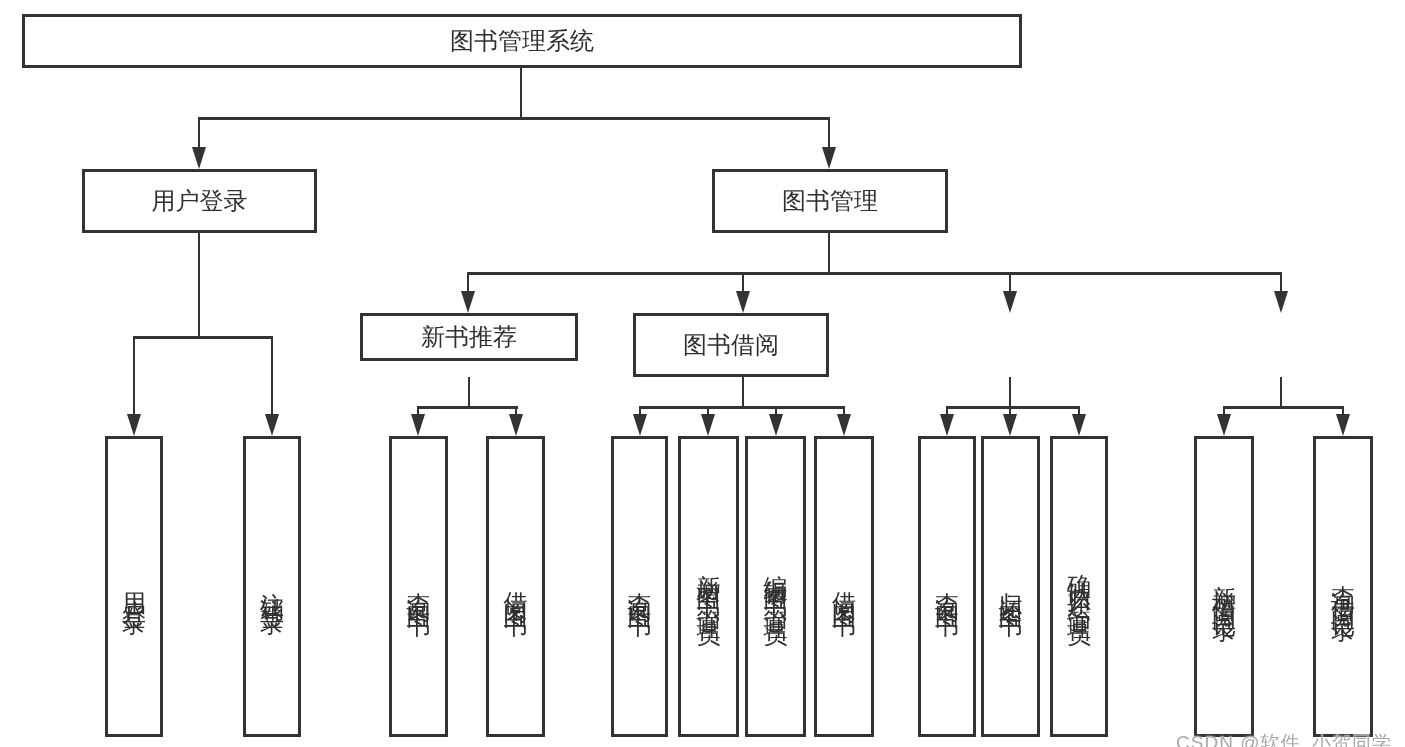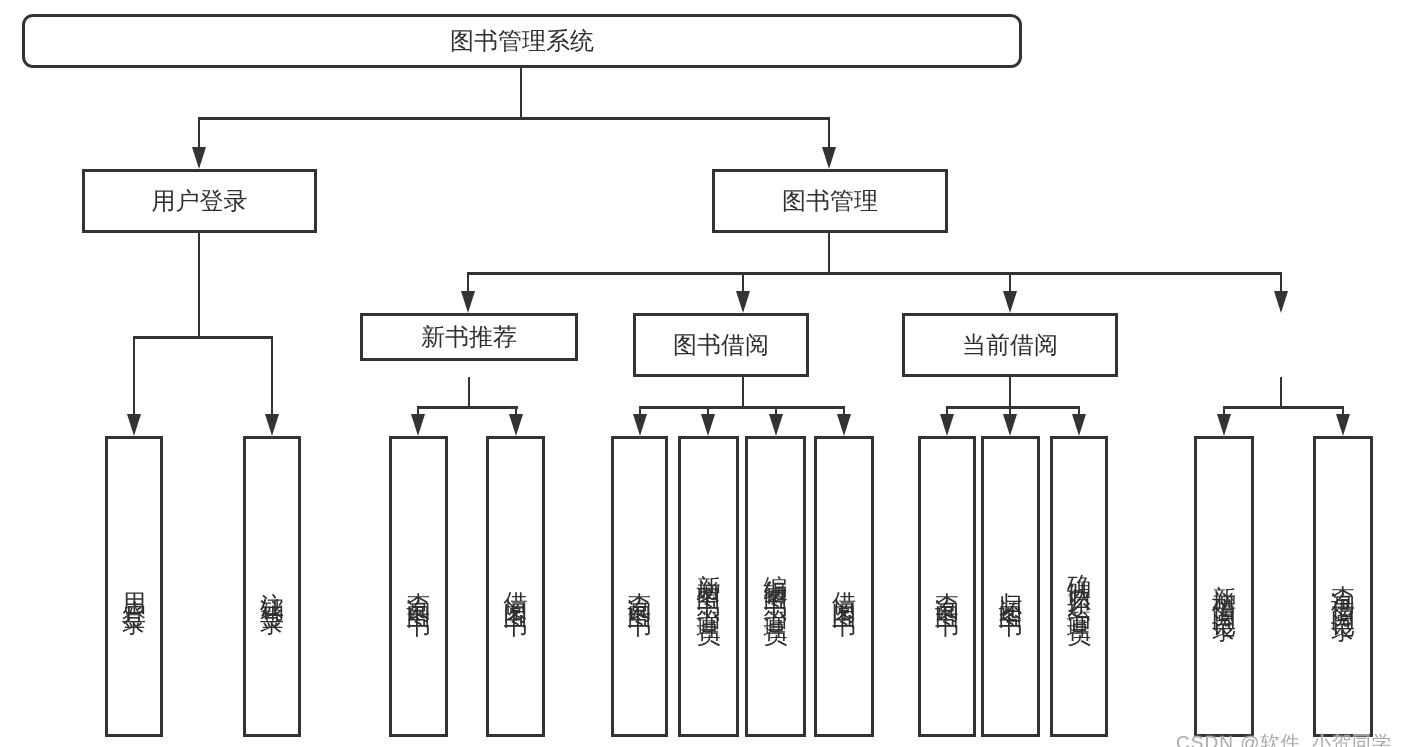--- a/index.html
+++ b/index.html
@@ -62,21 +62,21 @@
     letter-spacing: 1px;
     z-index: 5;
     margin-top: 16px;
   }
 </style>
 </head>
 <body>
 
 <div class="canvas">
 
-  <div class="box" style="left:22px; top:14px; width:1000px; height:54px;border-radius:11px;">图书管理系统</div>
+  <div class="box" style="left:22px; top:14px; width:1000px; height:54px;">图书管理系统</div>
 
   <div class="vline" style="left:519.75px; top:68px;  height:51.5px;"></div>
   <div class="hline" style="left:197.75px; top:117px; width:632.5px;"></div>
   <div class="vline" style="left:197.75px; top:117px; height:33px;"></div>
   <div class="vline" style="left:827.75px; top:117px; height:33px;"></div>
   <div class="arr" style="left:192px; top:147px;"></div>
   <div class="arr" style="left:822px; top:147px;"></div>
 
   <div class="box" style="left:82px; top:169px; width:235px; height:64px;">用户登录</div>
   <div class="box" style="left:712px; top:169px; width:236px; height:64px;">图书管理</div>
@@ -93,22 +93,21 @@
   <div class="vline" style="left:466.75px;  top:272px; height:22px;"></div>
   <div class="vline" style="left:741.75px;  top:272px; height:22px;"></div>
   <div class="vline" style="left:1008.75px; top:272px; height:22px;"></div>
   <div class="vline" style="left:1279.75px; top:272px; height:22px;"></div>
   <div class="arr" style="left:461px;  top:291px;"></div>
   <div class="arr" style="left:736px;  top:291px;"></div>
   <div class="arr" style="left:1003px; top:291px;"></div>
   <div class="arr" style="left:1274px; top:291px;"></div>
 
   <div class="box" style="left:360px; top:313px; width:218px; height:48px;">新书推荐</div>
-  <div class="box" style="left:633px; top:313px; width:176px; height:64px;">图书借阅</div>
-  <div class="box" style="left:902px; top:313px; width:216px; height:64px;">当前借阅</div>
+  <div class="box" style="left:633px; top:313px; width:196px; height:64px;">图书借阅</div>
 
   <div class="vline" style="left:467.75px;  top:377px; height:31px;"></div>
   <div class="vline" style="left:741.75px;  top:377px; height:31px;"></div>
   <div class="vline" style="left:1008.75px; top:377px; height:31px;"></div>
   <div class="vline" style="left:1279.75px; top:377px; height:31px;"></div>
 
   <div class="hline" style="left:416.75px;  top:406px; width:101.5px;"></div>
   <div class="hline" style="left:638.75px;  top:406px; width:206.5px;"></div>
   <div class="hline" style="left:945.75px;  top:406px; width:134.5px;"></div>
   <div class="hline" style="left:1222.75px; top:406px; width:121.5px;"></div>

